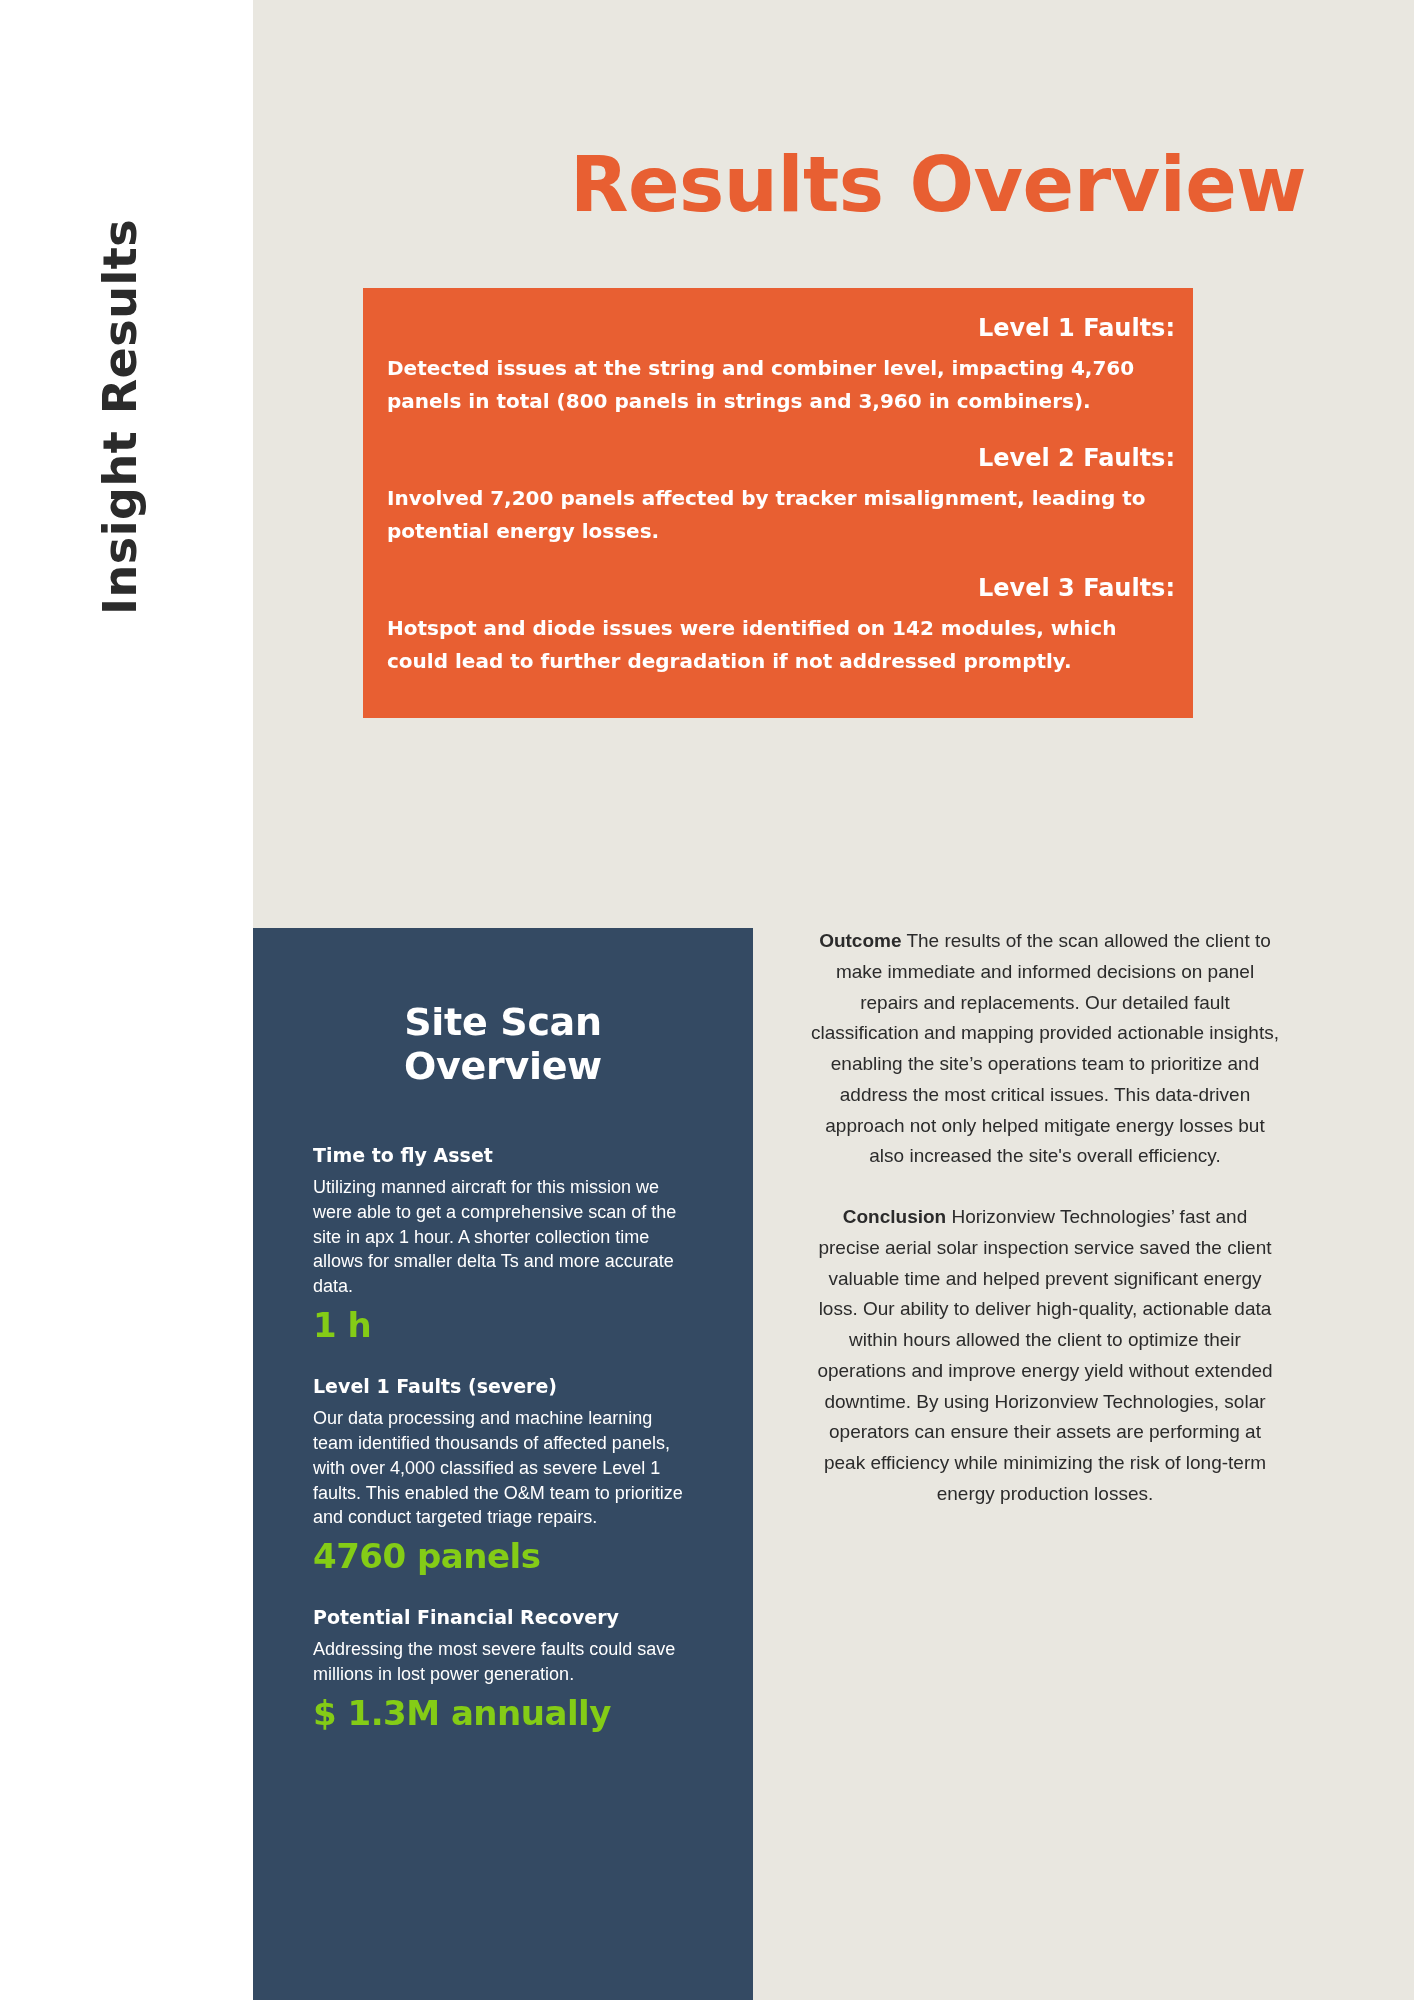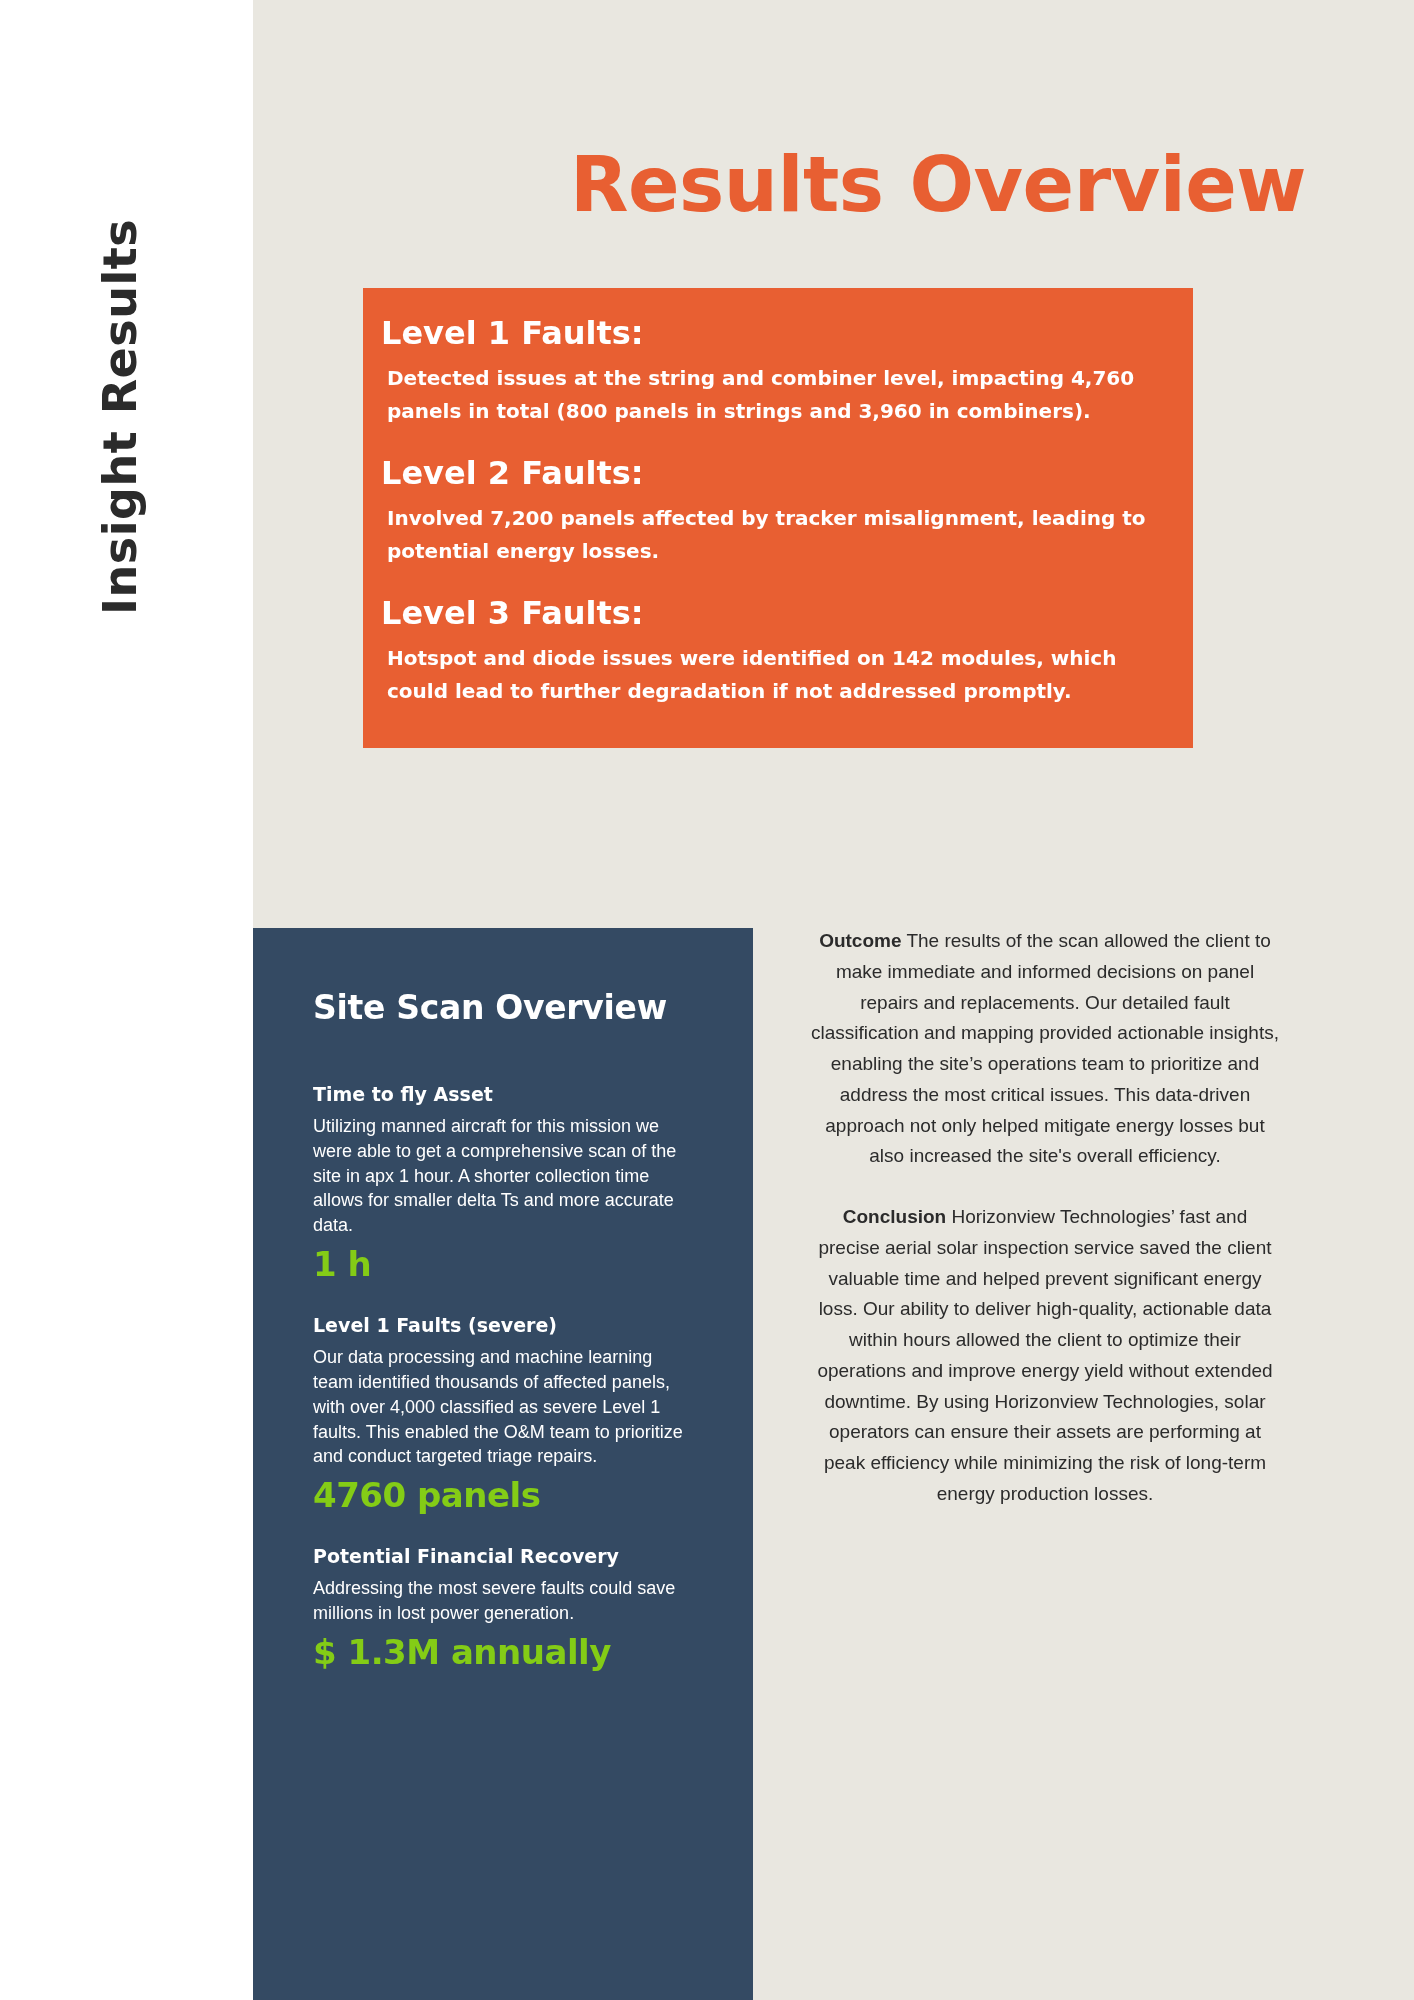--- a/index.html
+++ b/index.html
@@ -69,22 +69,22 @@
     position: absolute;
     left: 110px;
     top: 288px;
     width: 830px;
     padding: 26px 18px 28px 18px;
     background: #e85f32;
     color: #ffffff;
     box-sizing: border-box;
   }
   .fault-head {
-    text-align: left;
-    font-size: 32px;
+    text-align: right;
+    font-size: 24px;
     font-weight: 700;
     margin: 12px 0 10px 0;
     font-family: "DejaVu Sans", sans-serif;
   }
   .fault-body {
     text-align: left;
     font-size: 20px;
     font-weight: 700;
     line-height: 1.65;
     margin: 0 6px 12px 6px;
@@ -100,25 +100,26 @@
     left: 253px;
     top: 928px;
     width: 500px;
     height: 1072px;
     background: #344a63;
     box-sizing: border-box;
     padding: 60px 60px 0 60px;
     color: #ffffff;
   }
   .scan-title {
-    font-size: 33px;
-    font-weight: 800;
-    margin: 0 0 56px 0;
+    font-size: 38px;
+    font-weight: 800;
+    margin: 12px 0 56px 0;
     font-family: "DejaVu Sans", sans-serif;
     letter-spacing: -0.3px;
+    text-align: center;
   }
   .metric { margin-bottom: 30px; }
   .metric-label {
     font-size: 19px;
     font-weight: 800;
     margin: 0 0 9px 0;
     font-family: "DejaVu Sans", sans-serif;
   }
   .metric-desc {
     font-size: 18px;

